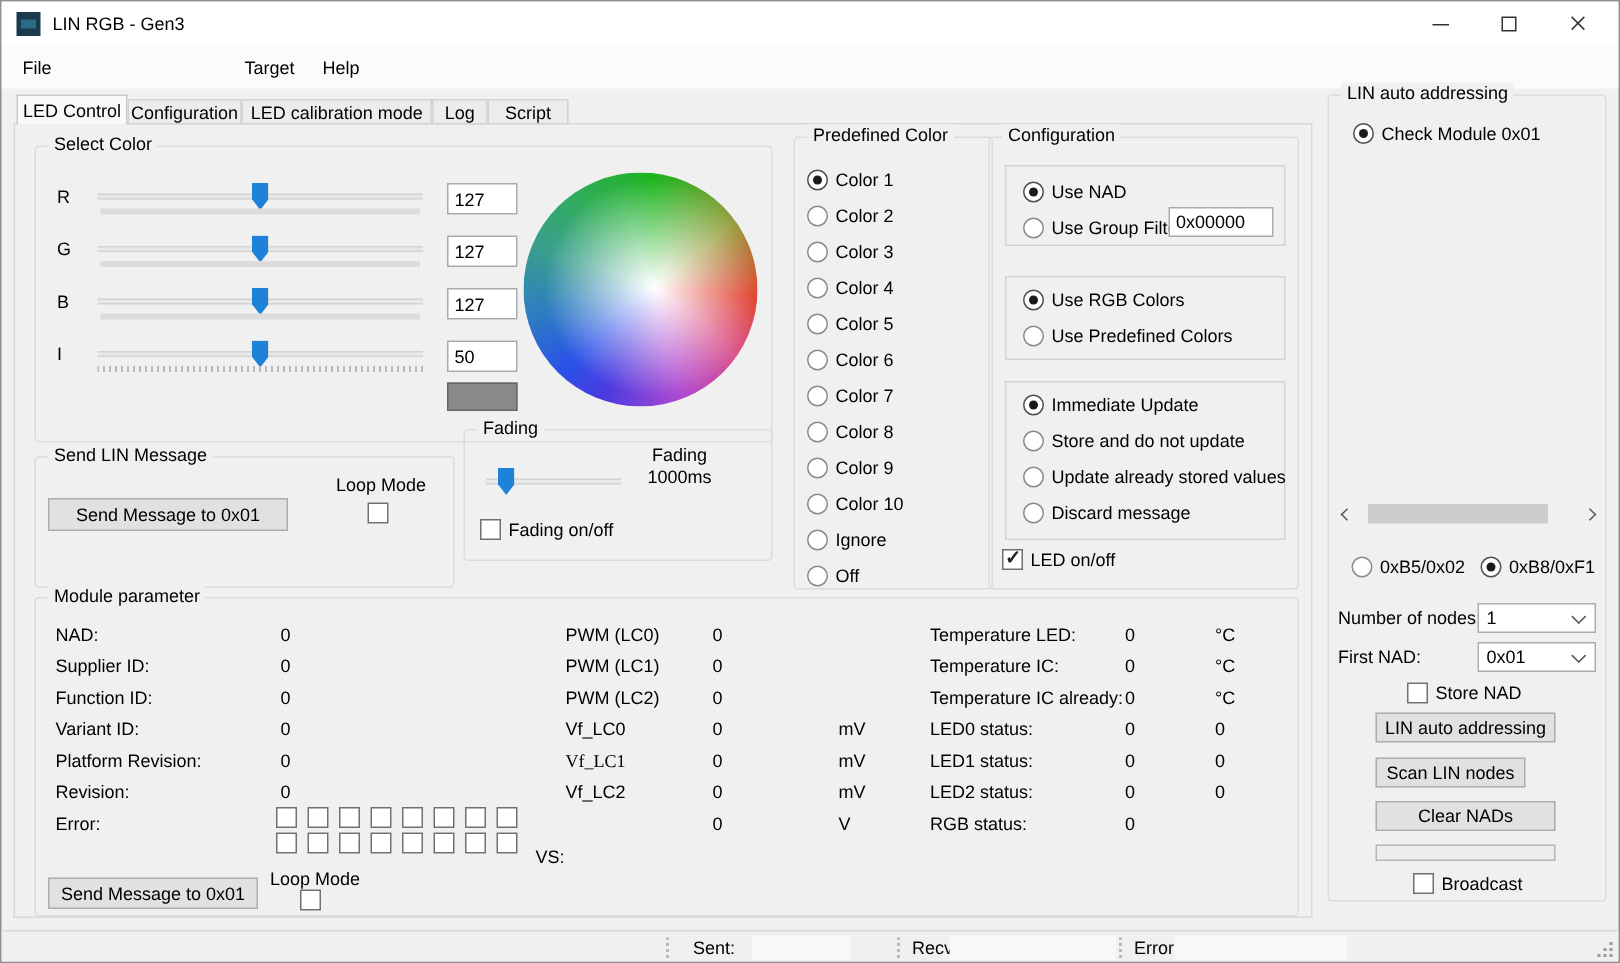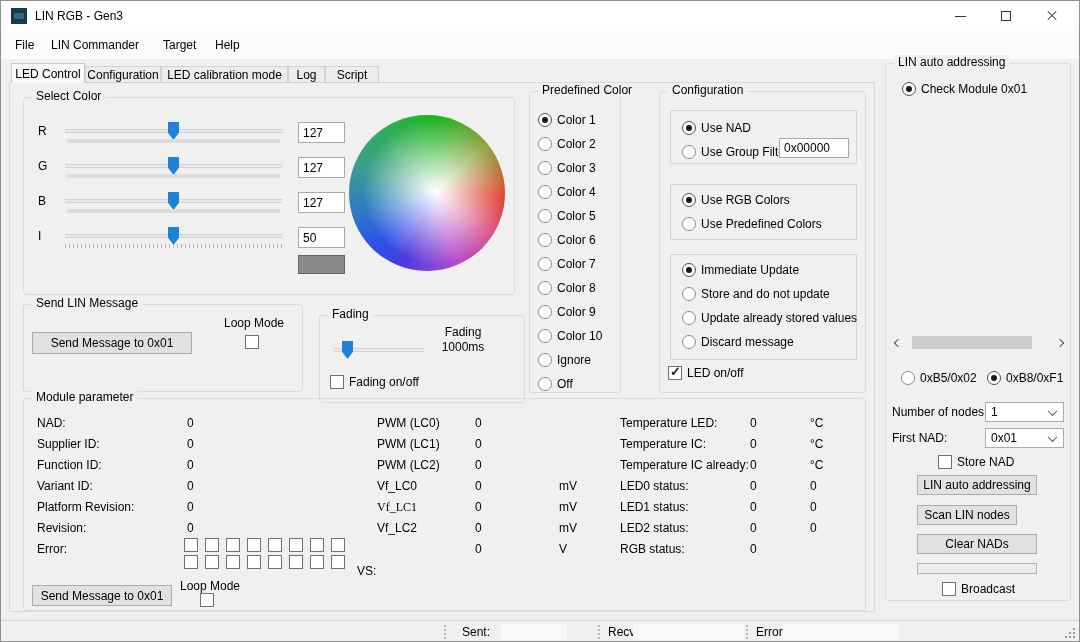--- a/index.html
+++ b/index.html
@@ -89,21 +89,20 @@
     <div class="wbtn" style="left:1028px;">
         <span class="xwrap">
           <i class="a"></i>
           <i class="b"></i>
         </span>
       </div>
   </div>
 
   <div class="menubar"></div>
   <div class="mitem" style="left:8px;">File</div>
-  <div class="mitem" style="left:44px;">LIN Commander</div>
   <div class="mitem" style="left:156px;">Target</div>
   <div class="mitem" style="left:208px;">Help</div>
 
   <div class="tabpage"></div>
   <div class="tab active" style="left:10px; top:62px; width:74px; height:20px;">LED Control</div>
   <div class="tab" style="left:84px; top:65px; width:76px; height:17px;">Configuration</div>
   <div class="tab" style="left:160px; top:65px; width:127px; height:17px;">LED calibration mode</div>
   <div class="tab" style="left:287px; top:65px; width:37px; height:17px;">Log</div>
   <div class="tab" style="left:324px; top:65px; width:54px; height:17px;">Script</div>
 
@@ -138,33 +137,33 @@
     <div class="wheel" style="left:325px; top:17px; width:156px; height:156px;"></div>
   </div>
 
   <div class="grp" style="left:22px; top:303px; width:280px; height:88px;">
     <span class="gl">Send LIN Message</span>
     <div class="btn" style="left:8px; top:27px; width:160px; height:22px;">Send Message to 0x01</div>
     <div class="mod-row" style="left:200px; top:10px;">Loop Mode</div>
     <span class="check" style="position:absolute; left:221px; top:30px;"></span>
   </div>
 
-  <div class="grp" style="left:308px; top:314px; width:206px; height:88px;margin-left:10px;">
+  <div class="grp" style="left:308px; top:285px; width:206px; height:88px;">
     <span class="gl">Fading</span>
     <div class="track" style="left:14px; top:32px; width:90px;"></div>
     <div class="thumb" style="left:22px; top:25px;"></div>
     <div class="mod-row" style="left:112px; top:8px; width:62px; justify-content:center;">Fading</div>
     <div class="mod-row" style="left:112px; top:23px; width:62px; justify-content:center;">1000ms</div>
     <div class="opt" style="left:10px; top:58px;">
       <span class="check"></span>
       <span>Fading on/off</span>
     </div>
   </div>
 
-  <div class="grp" style="left:528px; top:90px; width:92px; height:302px;">
+  <div class="grp" style="left:528px; top:90px; width:133px; height:302px;">
     <span class="gl">Predefined Color</span>
     <div class="opt" style="left:8px; top:20px;">
         <span class="radio sel"></span>
         <span>Color 1</span>
       </div>
     <div class="opt" style="left:8px; top:44px;justify-content:flex-end;">
         <span class="radio"></span>
         <span>Color 2</span>
       </div>
     <div class="opt" style="left:8px; top:68px;">

